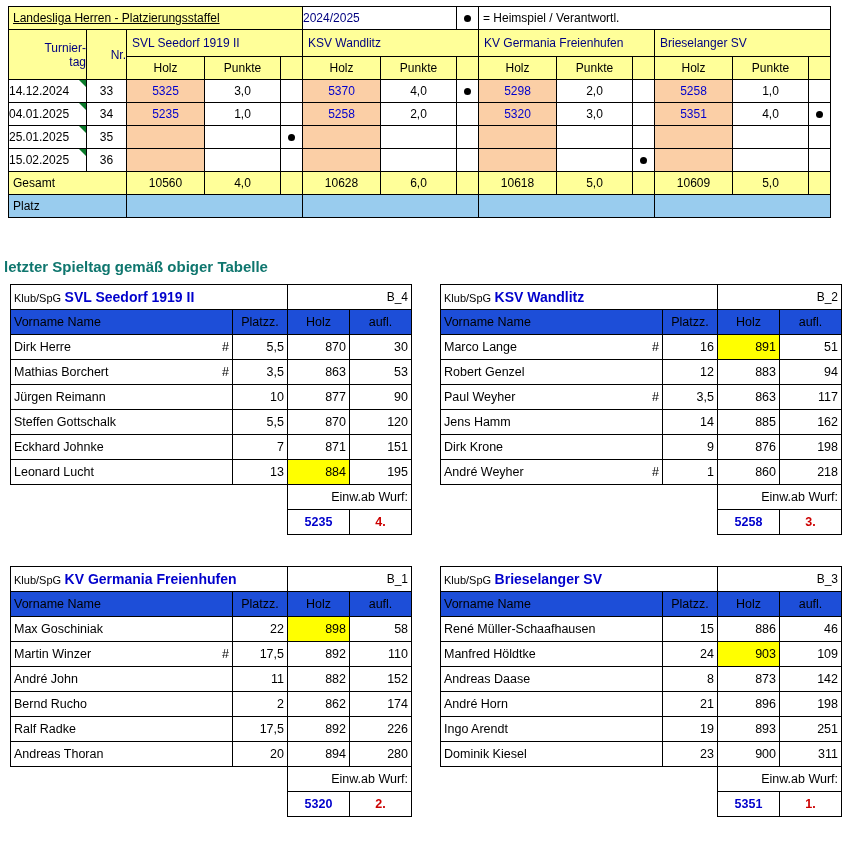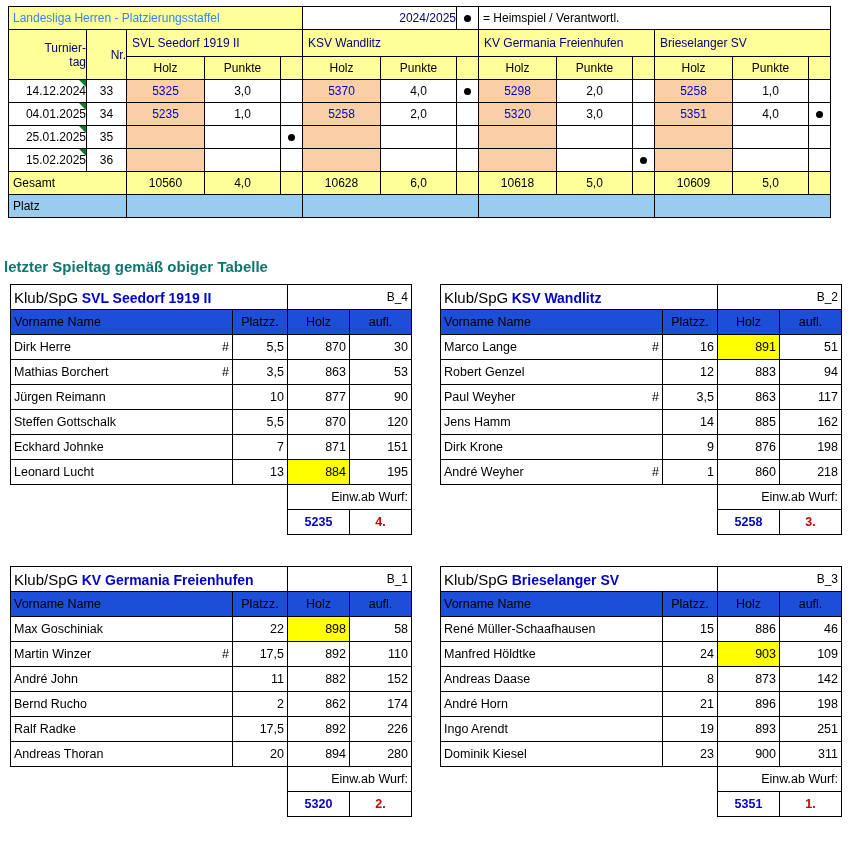--- a/index.html
+++ b/index.html
@@ -11,41 +11,41 @@
   table.top td,table.top th{border:1px solid #000;padding:0;font-weight:normal;font-size:12px;}
   .c-yellow{background:#ffff99;}
   .c-peach{background:#fbcfa6;}
   .c-blue{background:#99ccee;}
   .c-white{background:#ffffff;}
   .bold{font-weight:bold;}
   .center{text-align:center;}
   .left{text-align:left;padding-left:4px !important;}
   .h22{height:23px;}
   .h26{height:27px;}
-  .title-cell{color:#3b82f6;font-weight:bold;font-size:12.5px;}
+  .title-cell{color:#000000;font-weight:bold;font-size:12.5px;text-decoration:underline;}
   .hdr-club{color:#000080;font-weight:bold;font-size:12.5px;text-align:left;padding-left:5px !important;}
-  .season{color:#000080;font-weight:bold;text-align:right;font-size:12.5px;}
+  .season{color:#000080;font-weight:bold;text-align:left;font-size:12.5px;}
   .dot{display:inline-block;width:7px;height:7px;border-radius:50%;background:#000;vertical-align:middle;}
   .legend{font-size:12px;padding-left:6px;}
   .turniertag{font-weight:bold;color:#000080;font-size:12.5px;text-align:right;}
   .corner{position:relative;}
   .corner:after{content:"";position:absolute;right:0;top:0;border-top:7px solid #0a7a2a;border-left:7px solid transparent;}
   .num-blue{color:#0000cc;font-weight:bold;font-size:12.5px;text-align:center;}
   .pts{font-weight:bold;font-size:12.5px;text-align:center;}
-  .datecell{font-size:11.5px;text-align:right;}
+  .datecell{font-size:11.5px;text-align:left;}
 
   
   .headline{position:absolute;left:4px;top:252px;color:#0f766e;font-weight:bold;font-size:15px;}
 
   
   .block{position:absolute;width:401px;}
   table.tb{border-collapse:collapse;table-layout:fixed;width:401px;}
   table.tb td{border:1px solid #000;font-size:12.5px;padding:0 3px;height:24px;}
   .tb-title{background:#ffffff;}
-  .tb-title .lbl{font-size:15px;}
+  .tb-title .lbl{font-size:11px;}
   .tb-title .name{color:#0000cc;font-weight:bold;font-size:14px;}
   .tb-title .code{font-size:12px;text-align:right;}
   .colhdr{background:#1d4ed8;font-size:12px;}
   .pname{text-align:left;}
   .cnum{text-align:center;}
   .cright{text-align:right;padding-right:6px;}
   .hl{background:#ffff00;}
   .sumlabel{font-size:9px;text-align:right;padding-right:4px;height:16px;border:1px solid #000;}
   .sumrow td{border:none;height:26px;}
   .sumbox{border:1px solid #000 !important;color:#0000cc;font-weight:bold;font-size:15px;text-align:center;}

